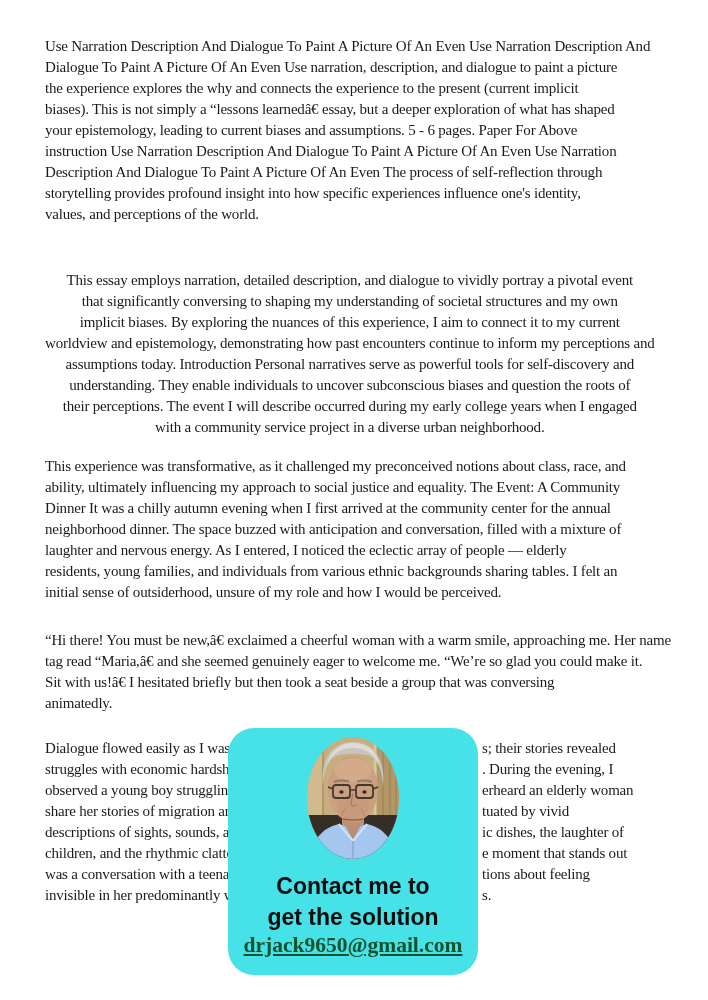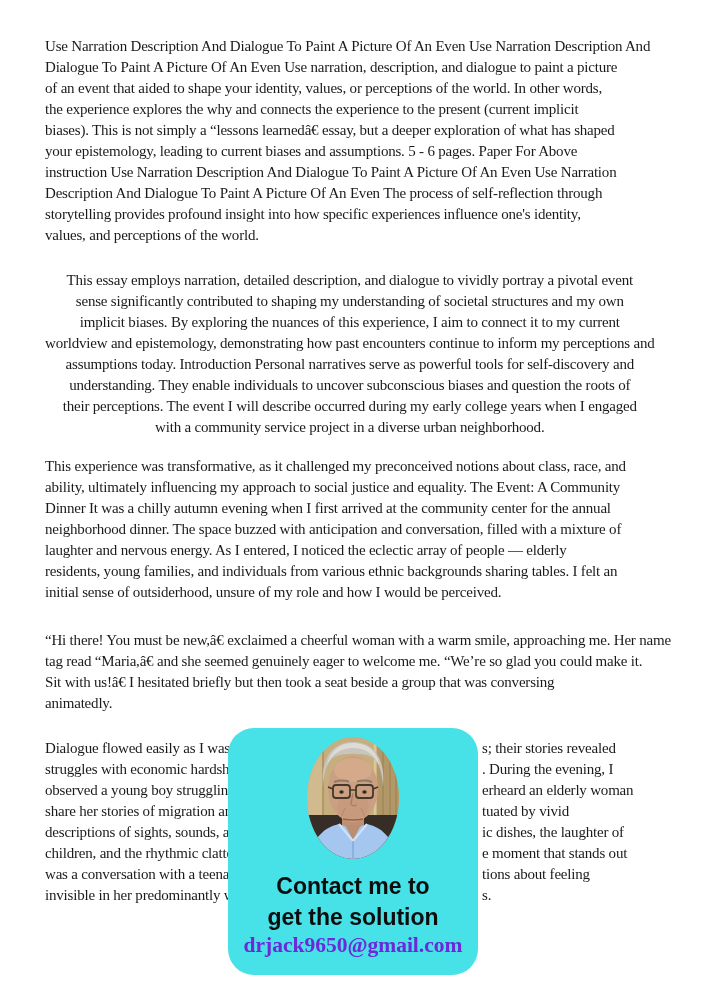--- a/index.html
+++ b/index.html
@@ -34,32 +34,31 @@
 </style>
 </head>
 <body>
 
 <div class="page">
 
   <div id="text-layer">
       <div class="para" style="top: 36px;">
         <div class="line">Use Narration Description And Dialogue To Paint A Picture Of An Even Use Narration Description And</div>
         <div class="line">Dialogue To Paint A Picture Of An Even Use narration, description, and dialogue to paint a picture</div>
-        <div class="line">of an event that aided to shape your identity, values, or perceptions of the world. In other words,</div>
         <div class="line">the experience explores the why and connects the experience to the present (current implicit</div>
         <div class="line">biases). This is not simply a “lessons learnedâ€ essay, but a deeper exploration of what has shaped</div>
         <div class="line">your epistemology, leading to current biases and assumptions. 5 - 6 pages. Paper For Above</div>
         <div class="line">instruction Use Narration Description And Dialogue To Paint A Picture Of An Even Use Narration</div>
         <div class="line">Description And Dialogue To Paint A Picture Of An Even The process of self-reflection through</div>
         <div class="line">storytelling provides profound insight into how specific experiences influence one's identity,</div>
         <div class="line">values, and perceptions of the world.</div>
       </div>
       <div class="para" style="top: 270px; text-align: center;">
         <div class="line">This essay employs narration, detailed description, and dialogue to vividly portray a pivotal event</div>
-        <div class="line">sense significantly contributed to shaping my understanding of societal structures and my own</div>
+        <div class="line">that significantly conversing to shaping my understanding of societal structures and my own</div>
         <div class="line">implicit biases. By exploring the nuances of this experience, I aim to connect it to my current</div>
         <div class="line">worldview and epistemology, demonstrating how past encounters continue to inform my perceptions and</div>
         <div class="line">assumptions today. Introduction Personal narratives serve as powerful tools for self-discovery and</div>
         <div class="line">understanding. They enable individuals to uncover subconscious biases and question the roots of</div>
         <div class="line">their perceptions. The event I will describe occurred during my early college years when I engaged</div>
         <div class="line">with a community service project in a diverse urban neighborhood.</div>
       </div>
       <div class="para" style="top: 456px;">
         <div class="line">This experience was transformative, as it challenged my preconceived notions about class, race, and</div>
         <div class="line">ability, ultimately influencing my approach to social justice and equality. The Event: A Community</div>
@@ -154,16 +153,16 @@
         <path d="M2,122 C6,100 18,90 32,87 L40,90 Q46,105 52,90 L60,87 C74,90 86,100 90,122 Z" fill="#a5c6ef"></path>
         <path d="M38,88 L46,103 L54,88 Z" fill="#bb8e71"></path>
         <path d="M32,87 L46,104 M60,87 L46,104" stroke="#d2e1f7" stroke-width="2" fill="none"></path>
         <path d="M46,104 L46,122" stroke="#84a8d8" stroke-width="1.4"></path>
       </svg>
     </div>
     <div class="promo-heading" style="color: rgb(13, 13, 13);">
       <div>Contact me to</div>
       <div>get the solution</div>
     </div>
-    <div class="promo-email" style="color: #6d28d9;">drjack9650@gmail.com</div>
+    <div class="promo-email" style="color: #14532d; text-decoration: underline;">drjack9650@gmail.com</div>
   </div>
 
 </div>
 
 </body></html>

